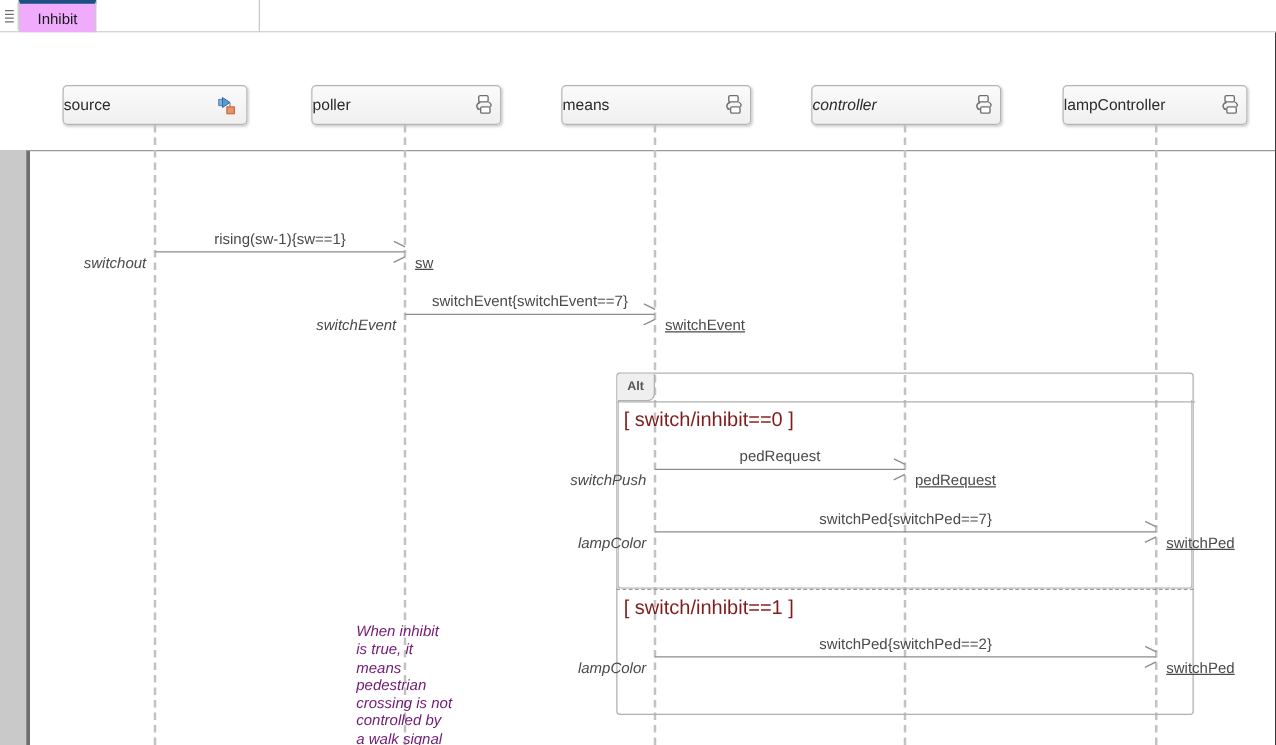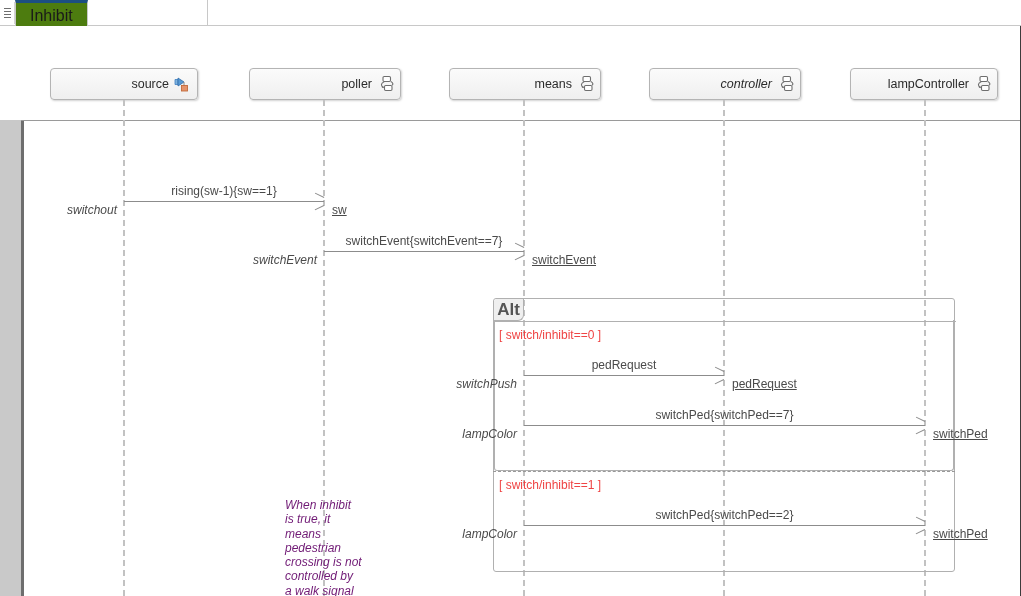--- a/index.html
+++ b/index.html
@@ -28,26 +28,26 @@
     position:absolute;left:3px;width:7px;height:1px;background:#6e6e6e;display:block;
   }
   #tab-gutter-icon i:nth-child(1){top:6px;}
   #tab-gutter-icon i:nth-child(2){top:9px;}
   #tab-gutter-icon i:nth-child(3){top:12px;}
   #tab-gutter-icon i:nth-child(4){top:15px;}
 
   .tab{
     position:absolute;top:0;height:26px;
     box-sizing:border-box;
-    background:#4d7c0f;
+    background:#f0abfc;
     border-left:1px solid #c8c8c8;
     border-right:1px solid #c8c8c8;
     border-top:3px solid #1c4f82;
     line-height:25px;
-    font-size:16px;
+    font-size:12px;
     color:#1a1a1a;
     padding:0 14px;
     white-space:nowrap;
   }
   .tab.active{ left:15px; }
   .tab-empty{
     position:absolute;left:72px;top:0;height:26px;width:136px;
     box-sizing:border-box;
     border-right:1px solid #c8c8c8;
     border-bottom:1px solid #c8c8c8;
@@ -79,21 +79,21 @@
   .ll-head{
     position:absolute;top:42px;height:32px;
     box-sizing:border-box;
     background:linear-gradient(#fbfbfb,#efefef);
     border:1px solid #b4b4b4;
     border-radius:4px;
     box-shadow:1px 1px 2px rgba(0,0,0,0.18);
   }
   .ll-head .name{
     position:absolute;left:0;right:0;top:0;height:30px;
-    line-height:30px;text-align:right;
+    line-height:30px;text-align:left;
     font-size:12.5px;color:#2b2b2b;
     padding-right:28px;
     box-sizing:border-box;
   }
   .ll-head .ico{
     position:absolute;right:6px;top:6px;width:18px;height:18px;
   }
   .lifeline{
     position:absolute;top:74px;width:0;
     border-left:2px dashed #c2c2c2;
@@ -133,33 +133,33 @@
   }
   #alt-tag{
     position:absolute;left:0;top:0;
     width:30px;height:22px;
     box-sizing:border-box;
     background:#efefef;
     border-right:1px solid #b0b0b0;
     border-bottom:1px solid #b0b0b0;
     border-radius:3px 0 6px 0;
     line-height:21px;text-align:center;
-    font-size:17px;color:#555;
+    font-size:10px;color:#555;
     font-weight:bold;
   }
   #alt-tagline{
     position:absolute;left:0;top:22px;height:1px;
     background:#b0b0b0;
   }
   .alt-divider{
     position:absolute;height:0;
     border-top:1px dashed #999999;
   }
   .alt-guard{
-    position:absolute;font-size:12px;color:#ef4444;white-space:nowrap;
+    position:absolute;font-size:16px;color:#7f1d1d;white-space:nowrap;
   }
 
   
   #note{
     position:absolute;
     font-style:italic;
     font-size:12px;
     line-height:14.3px;
     color:#701a75;
     width:88px;

